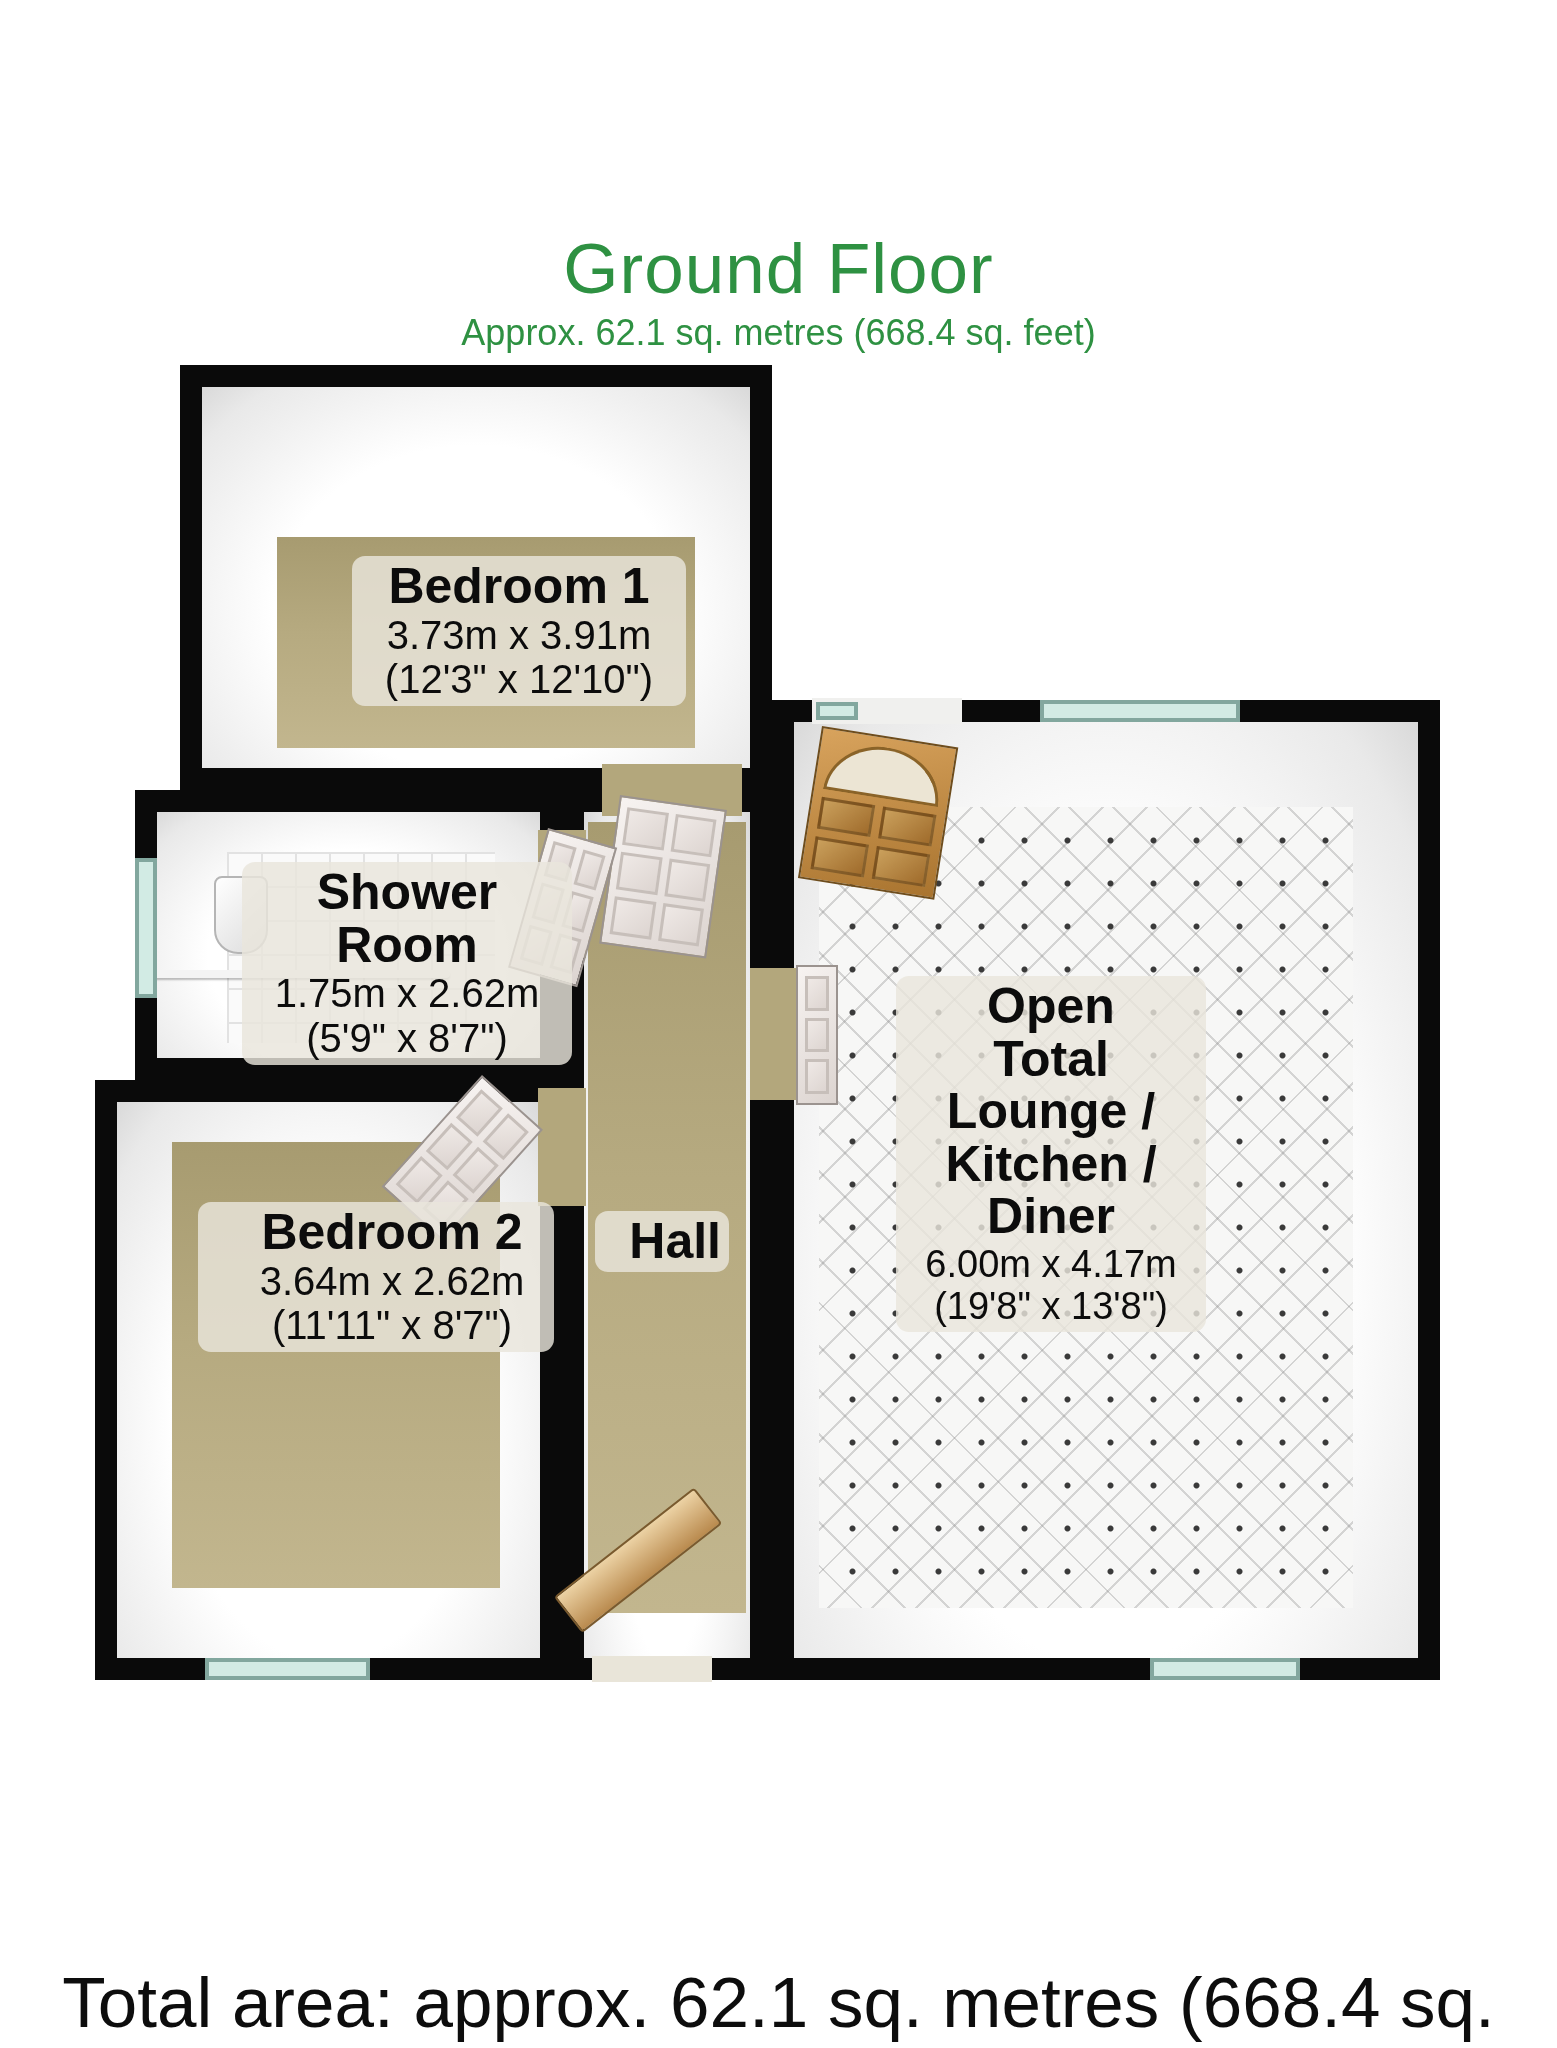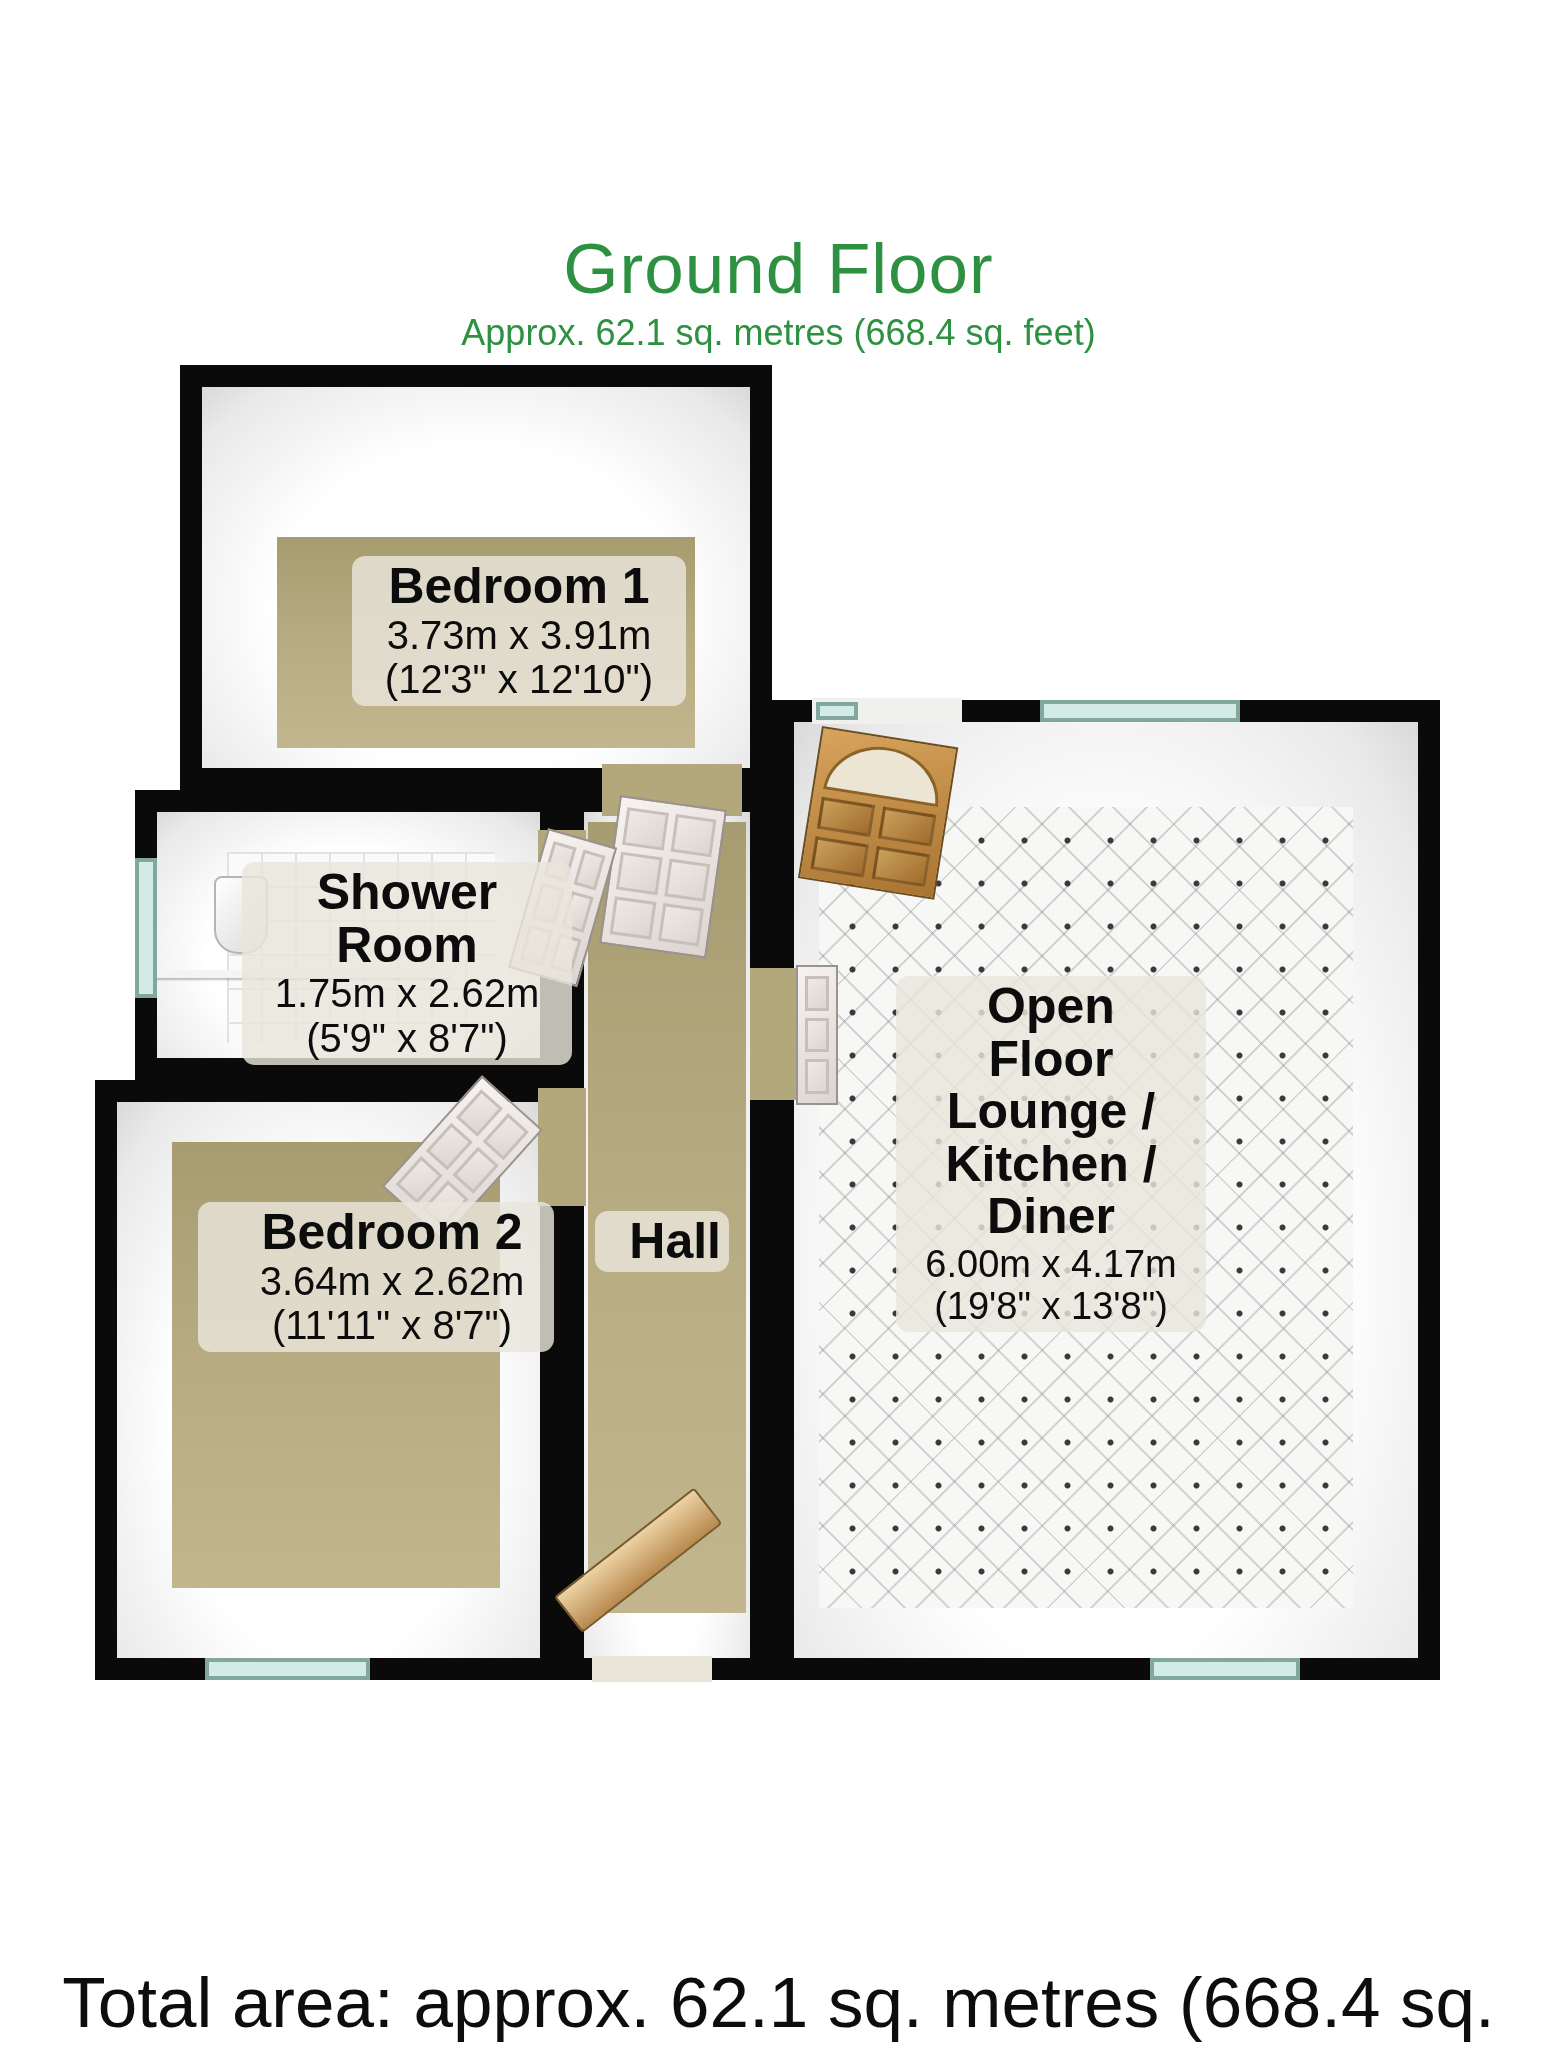--- a/index.html
+++ b/index.html
@@ -209,21 +209,21 @@
     <div class="rdims">3.64m x 2.62m</div>
     <div class="rdims">(11'11" x 8'7")</div>
   </div>
 
   <div class="rlabel" id="label-hall">
     <div class="rname">Hall</div>
   </div>
 
   <div class="rlabel" id="label-openplan">
     <div class="rname">Open</div>
-    <div class="rname">Floor</div>
+    <div class="rname">Total</div>
     <div class="rname">Lounge /</div>
     <div class="rname">Kitchen /</div>
     <div class="rname">Diner</div>
     <div class="rdims">6.00m x 4.17m</div>
     <div class="rdims">(19'8" x 13'8")</div>
   </div>
 
   <div id="footer">Total area: approx. 62.1 sq. metres (668.4 sq. feet)</div>
 
 </div>

